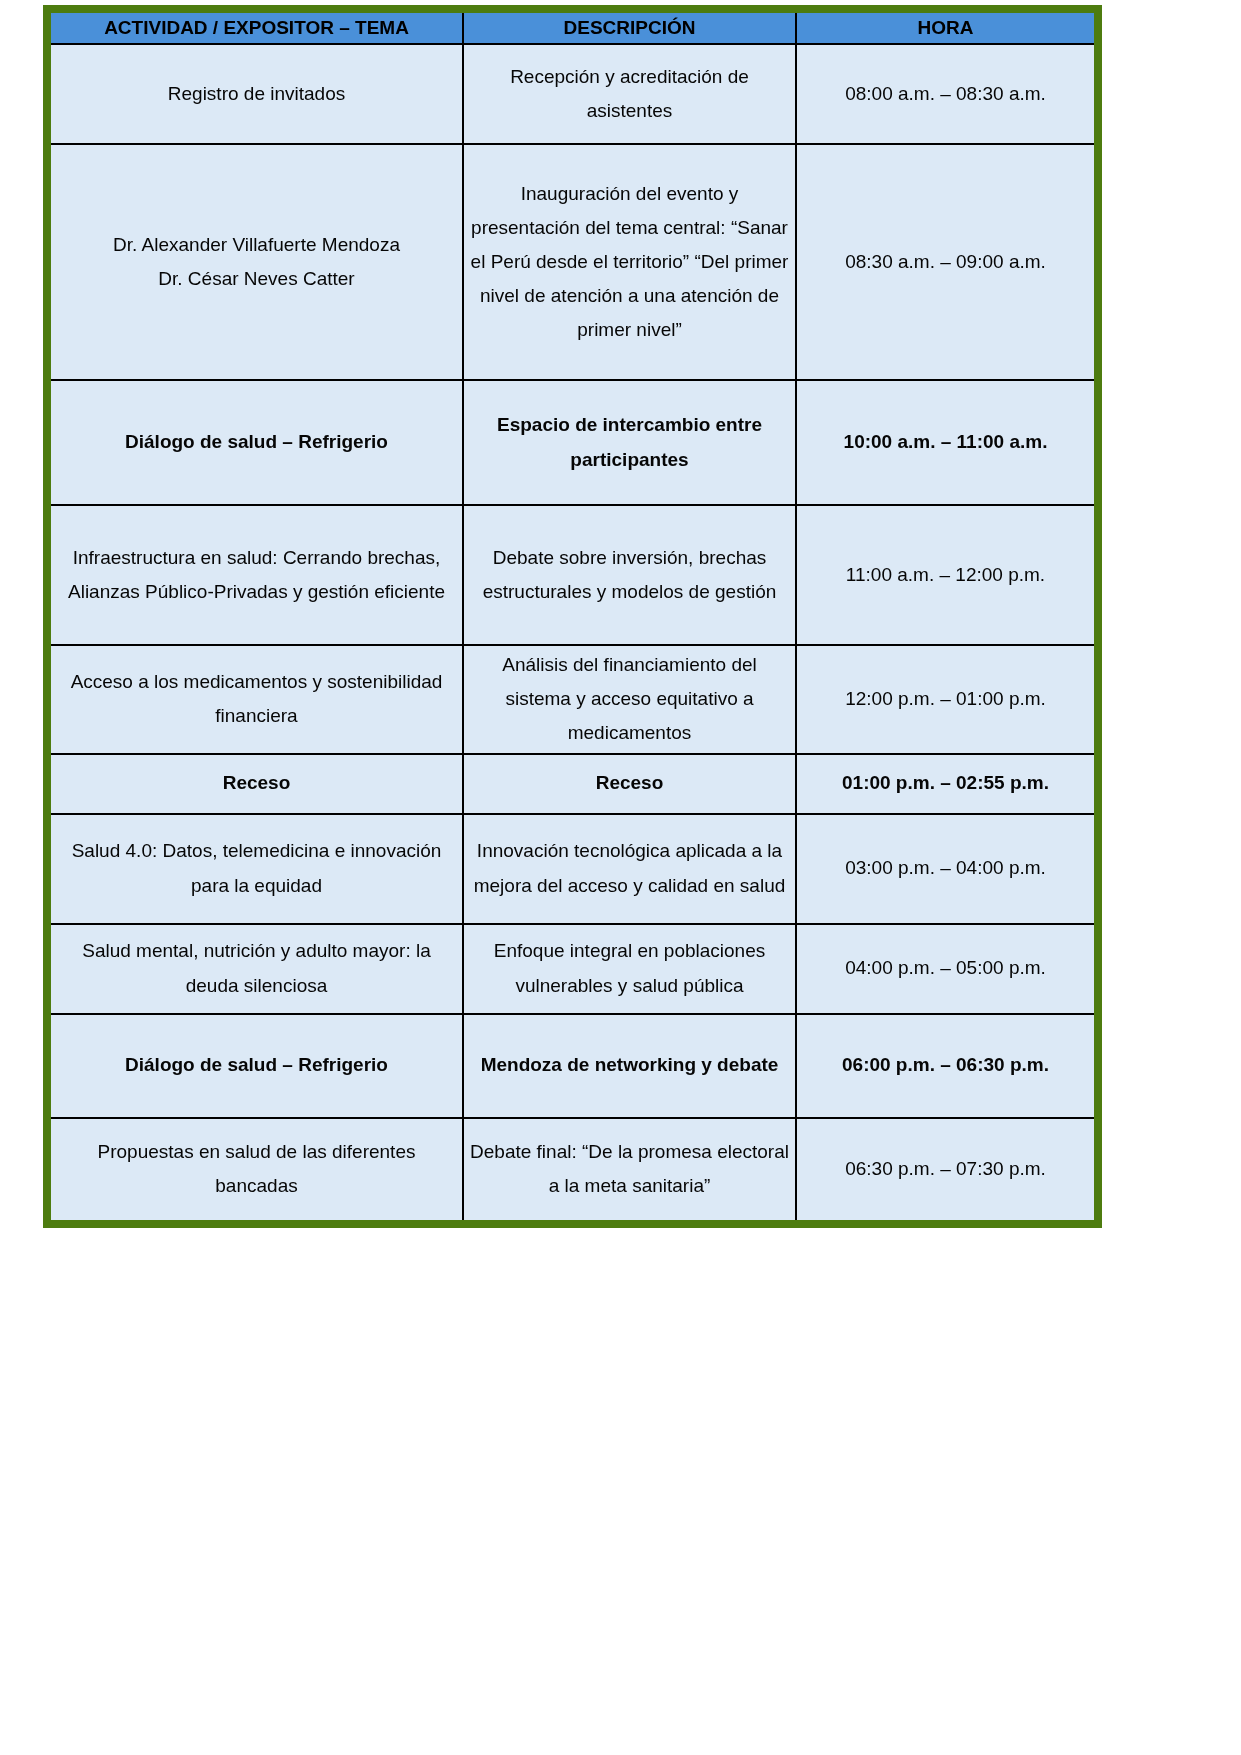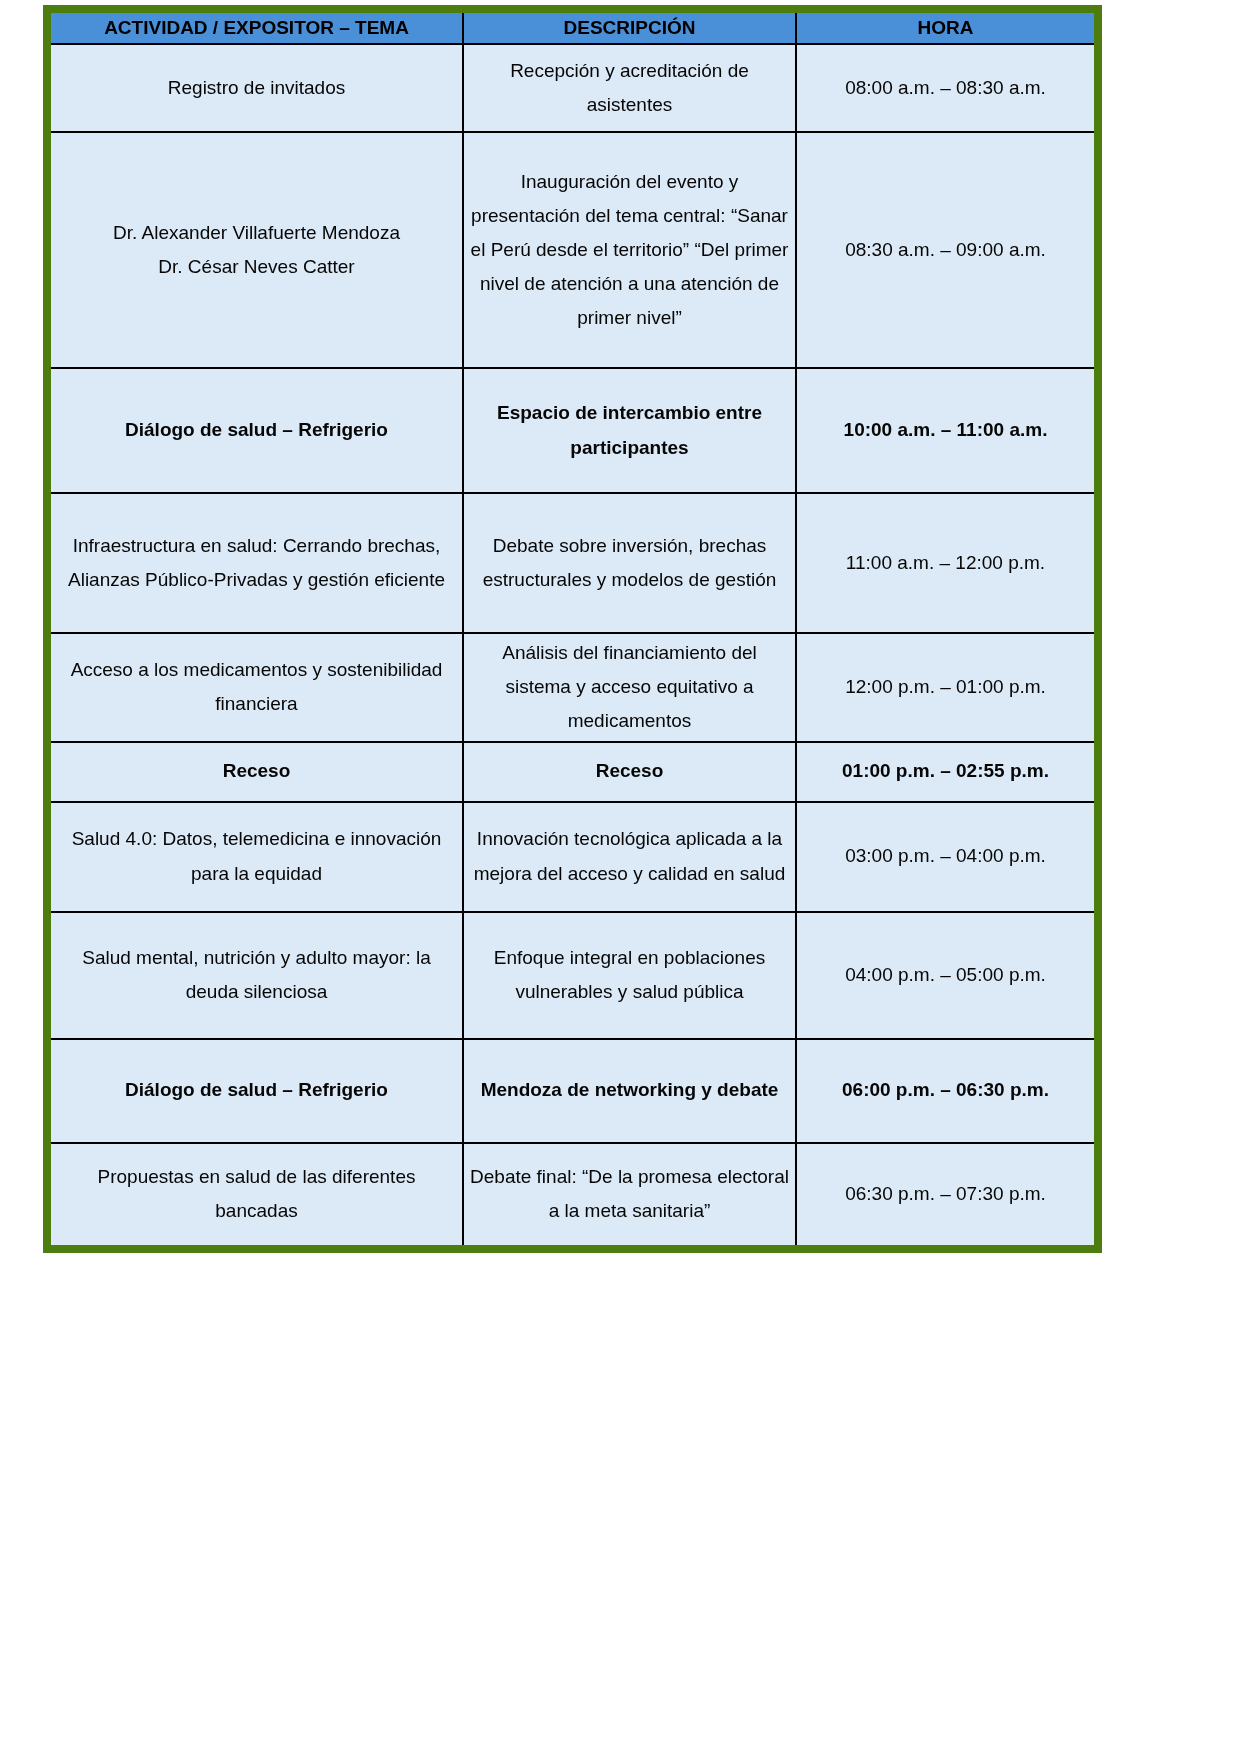--- a/index.html
+++ b/index.html
@@ -61,21 +61,21 @@
       <col class="c3">
   </colgroup>
   <thead>
     <tr>
       <th>ACTIVIDAD / EXPOSITOR – TEMA</th>
       <th>DESCRIPCIÓN</th>
       <th>HORA</th>
     </tr>
   </thead>
   <tbody>
-    <tr style="height:88px">
+    <tr style="height:100px">
       <td>Registro de invitados</td>
       <td>Recepción y acreditación de asistentes</td>
       <td>08:00 a.m. – 08:30 a.m.</td>
     </tr>
     <tr style="height:236px">
       <td>Dr. Alexander Villafuerte Mendoza
 Dr. César Neves Catter</td>
       <td>Inauguración del evento y presentación del tema central: “Sanar el Perú desde el territorio” “Del primer nivel de atención a una atención de primer nivel”</td>
       <td>08:30 a.m. – 09:00 a.m.</td>
     </tr>
@@ -97,21 +97,21 @@
     <tr class="bold-row" style="height:60px">
       <td>Receso</td>
       <td>Receso</td>
       <td>01:00 p.m. – 02:55 p.m.</td>
     </tr>
     <tr style="height:110px">
       <td>Salud 4.0: Datos, telemedicina e innovación para la equidad</td>
       <td>Innovación tecnológica aplicada a la mejora del acceso y calidad en salud</td>
       <td>03:00 p.m. – 04:00 p.m.</td>
     </tr>
-    <tr style="height:127px">
+    <tr style="height:90px">
       <td>Salud mental, nutrición y adulto mayor: la deuda silenciosa</td>
       <td>Enfoque integral en poblaciones vulnerables y salud pública</td>
       <td>04:00 p.m. – 05:00 p.m.</td>
     </tr>
     <tr class="bold-row" style="height:104px">
       <td>Diálogo de salud – Refrigerio</td>
       <td>Mendoza de networking y debate</td>
       <td>06:00 p.m. – 06:30 p.m.</td>
     </tr>
     <tr style="height:106px">

